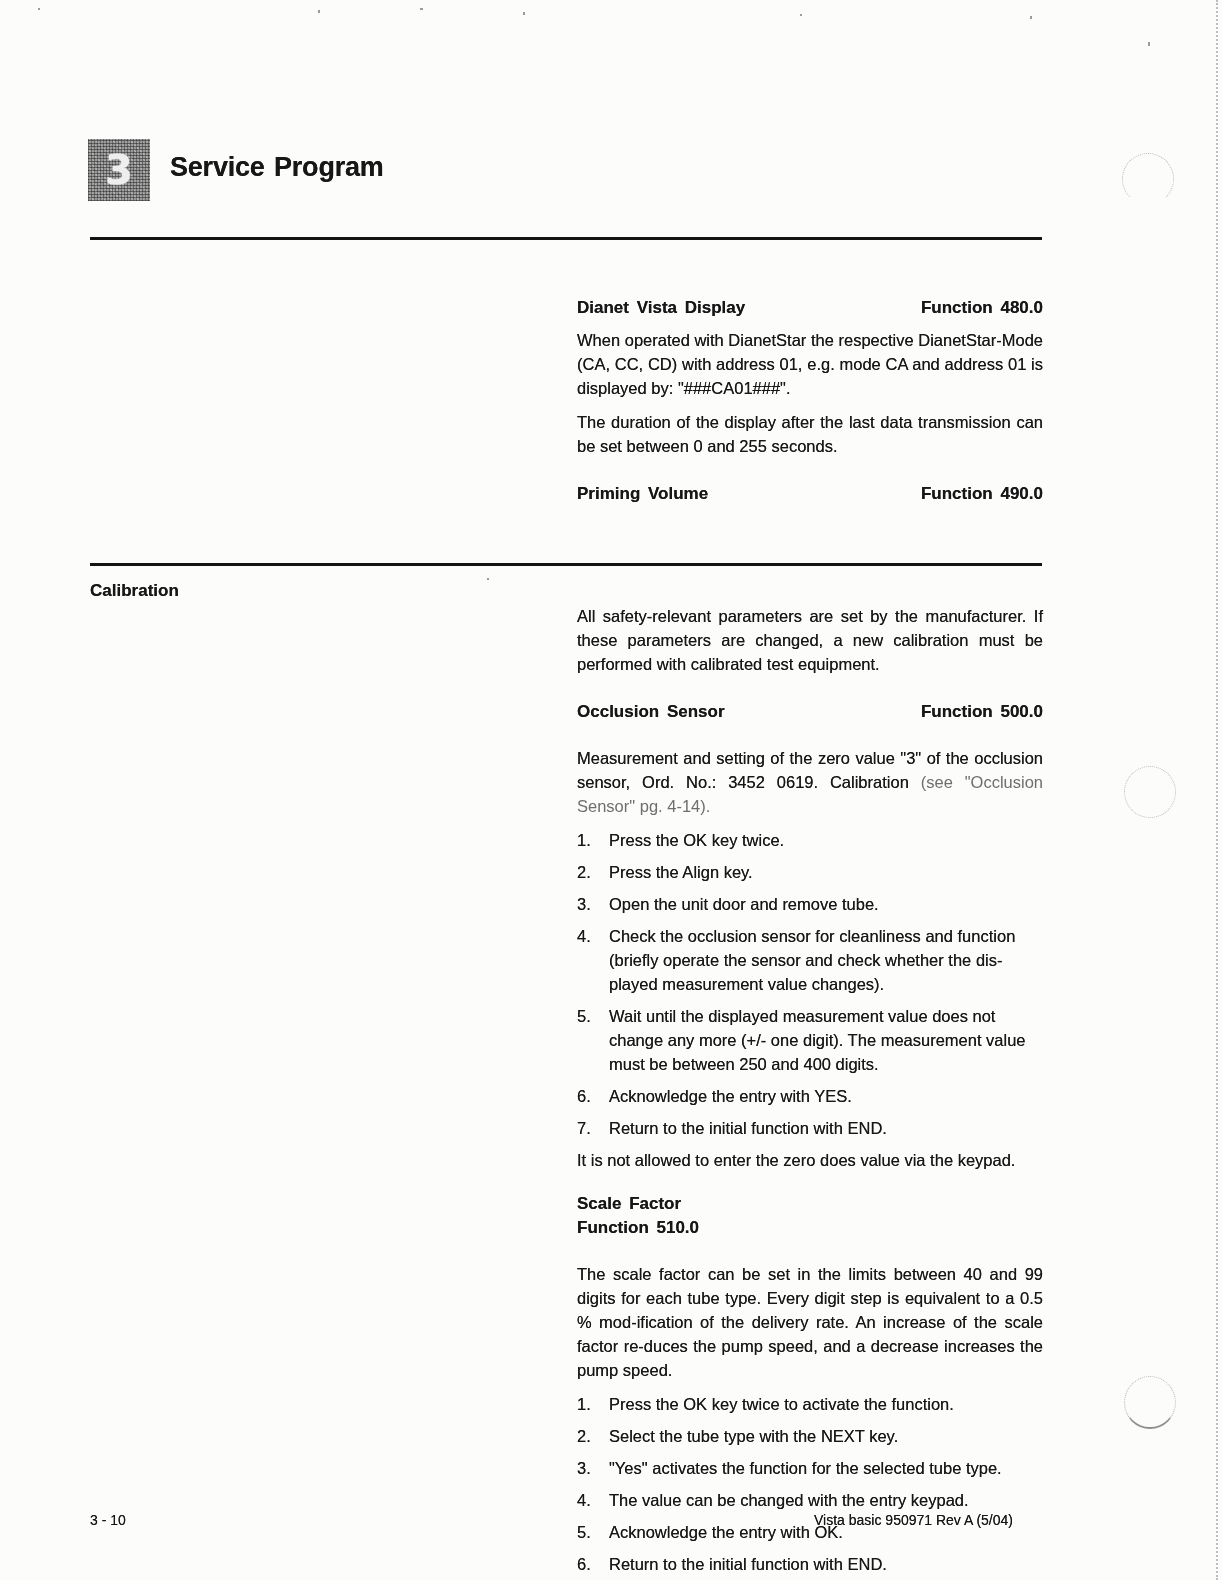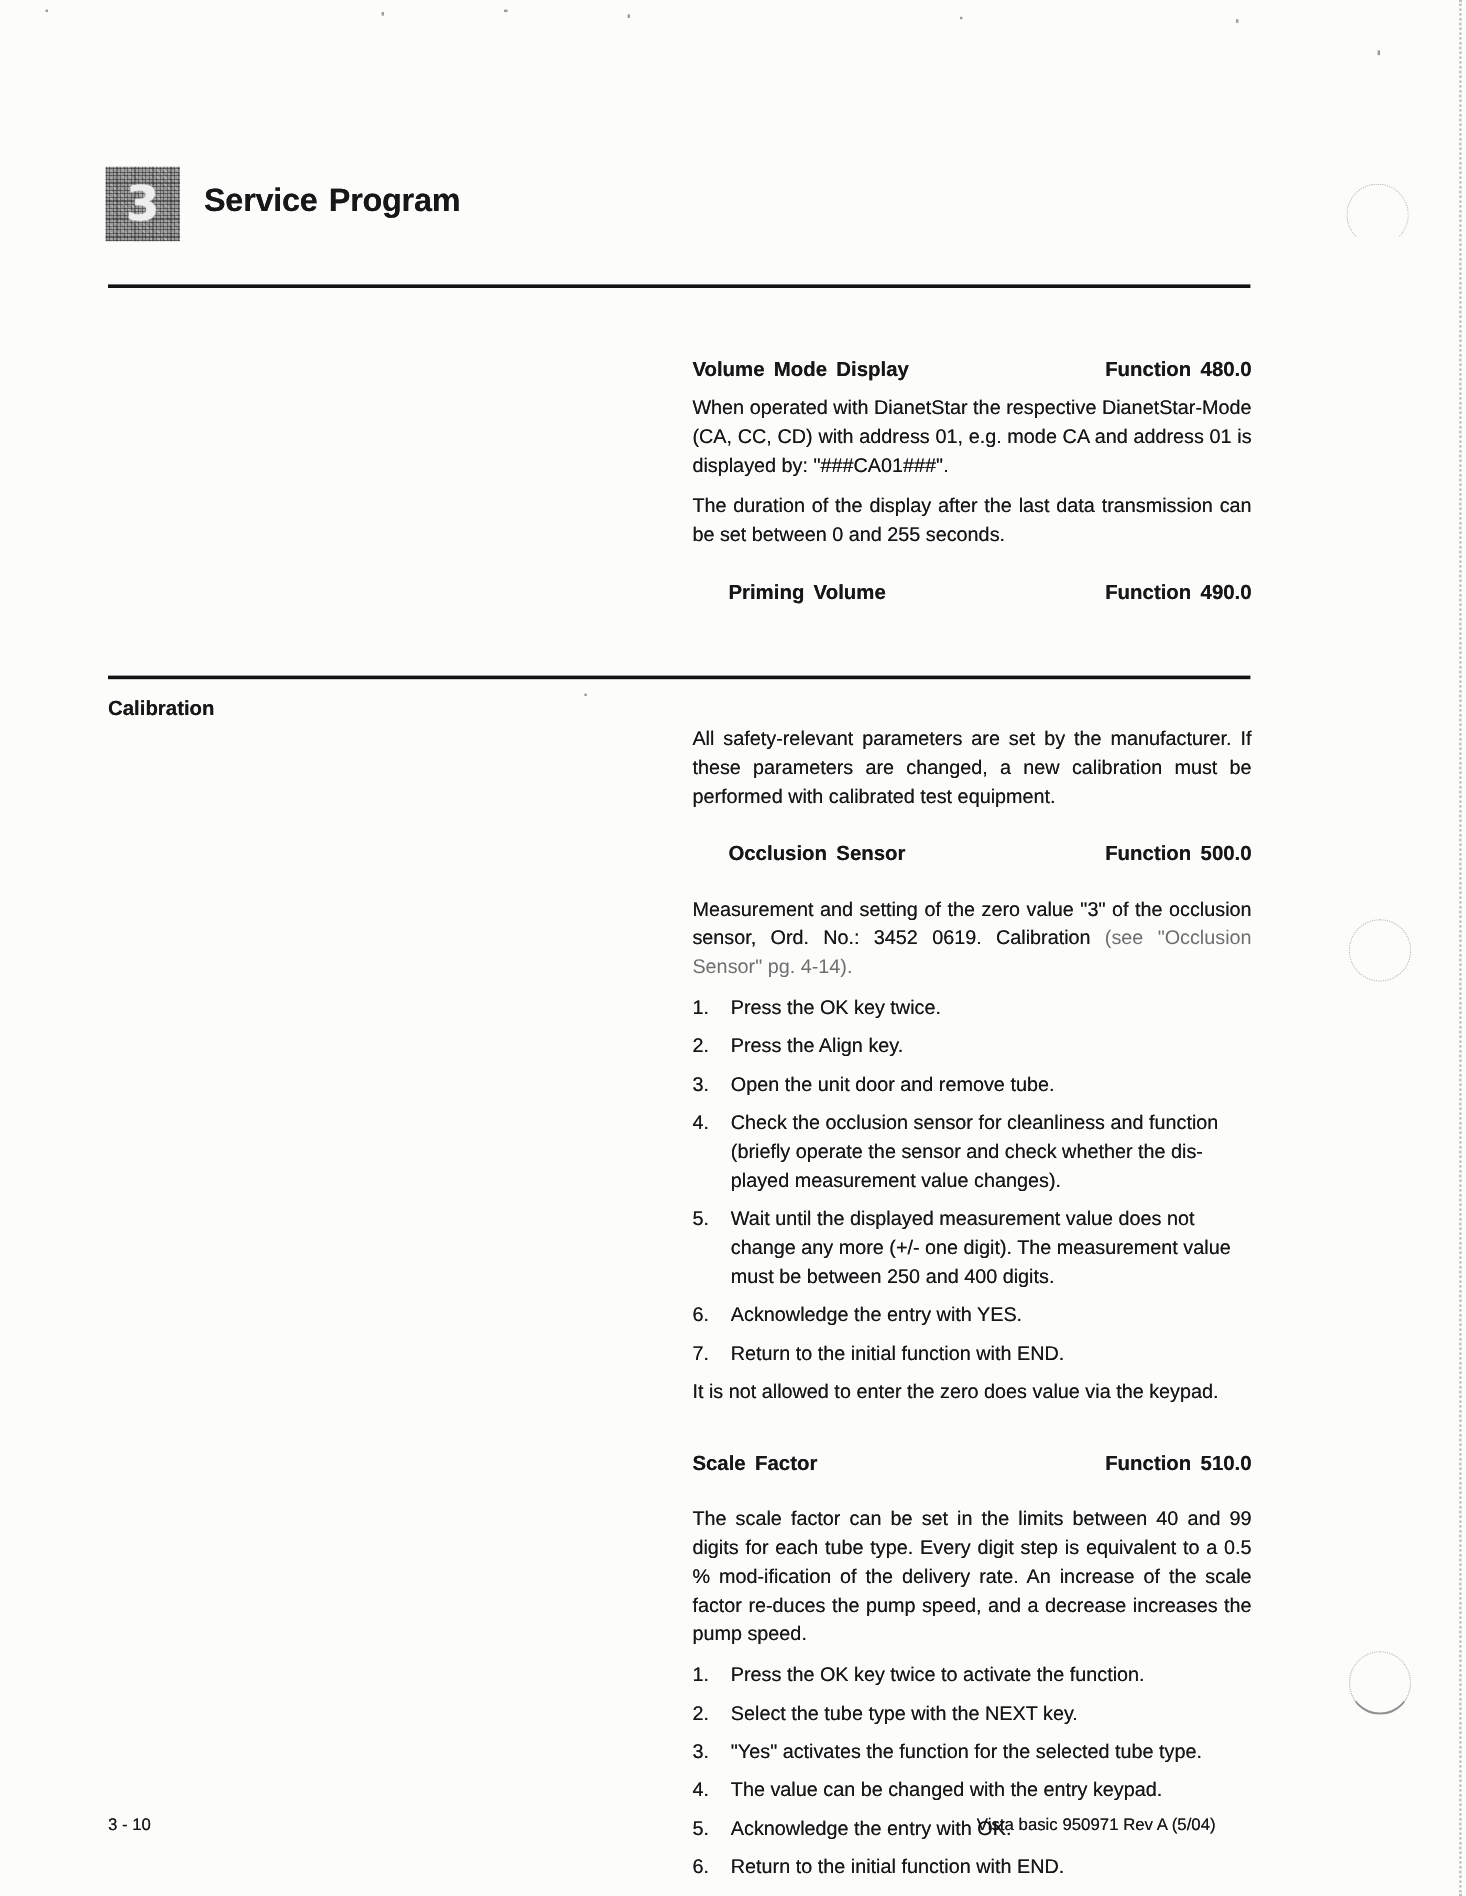--- a/index.html
+++ b/index.html
@@ -37,22 +37,22 @@
   }
   
   .col{position:absolute;left:577px;width:466px;font-size:16.5px;line-height:24px;}
   .col-1{top:296px;}
   .col-2{top:604px;}
   .fn-heading{
     display:flex;justify-content:space-between;font-weight:bold;font-size:17px;
     word-spacing:3px;
   }
   .para{text-align:justify;margin:0;}
-  .mt6{margin-top:22px;}  .mt8{margin-top:8px;}  .mt10{margin-top:10px;} .mt20{margin-top:36px;}
-  .mt24{margin-top:24px;margin-left:30px;}
+  .mt6{margin-top:22px;}  .mt8{margin-top:8px;}  .mt10{margin-top:10px;} .mt20{margin-top:20px;flex-direction:column;}
+  .mt24{margin-top:24px;}
   .ref-faded{color:#6e6e6e;text-shadow:none;}
   .steps{margin-top:10px;}
   .step{display:flex;margin-bottom:8px;}
   .step-num{width:32px;flex:none;}
   .step-text{flex:1;}
   
   .footer-left{position:absolute;left:90px;top:1512px;font-size:14px;}
   .footer-right{position:absolute;left:548px;top:1512px;width:465px;text-align:right;font-size:14px;}
   
   .punch{
@@ -74,21 +74,21 @@
 <div class="page">
 
   <div class="chapter-icon">
     <span>3</span>
   </div>
   <div class="page-title txt">Service Program</div>
   <div class="rule rule-top"></div>
 
   <div class="col col-1 txt">
     <div class="fn-heading">
-      <span>Volume Mode Display</span>
+      <span>Dianet Vista Display</span>
       <span>Function 480.0</span>
     </div>
     <p class="para mt8">When operated with DianetStar the respective DianetStar-Mode (CA, CC, CD) with address 01, e.g. mode CA and address 01 is displayed by: "###CA01###".</p>
     <p class="para mt10">The duration of the display after the last data transmission can be set between 0 and 255 seconds.</p>
     <div class="fn-heading mt24">
       <span>Priming Volume</span>
       <span>Function 490.0</span>
     </div>
   </div>
 

